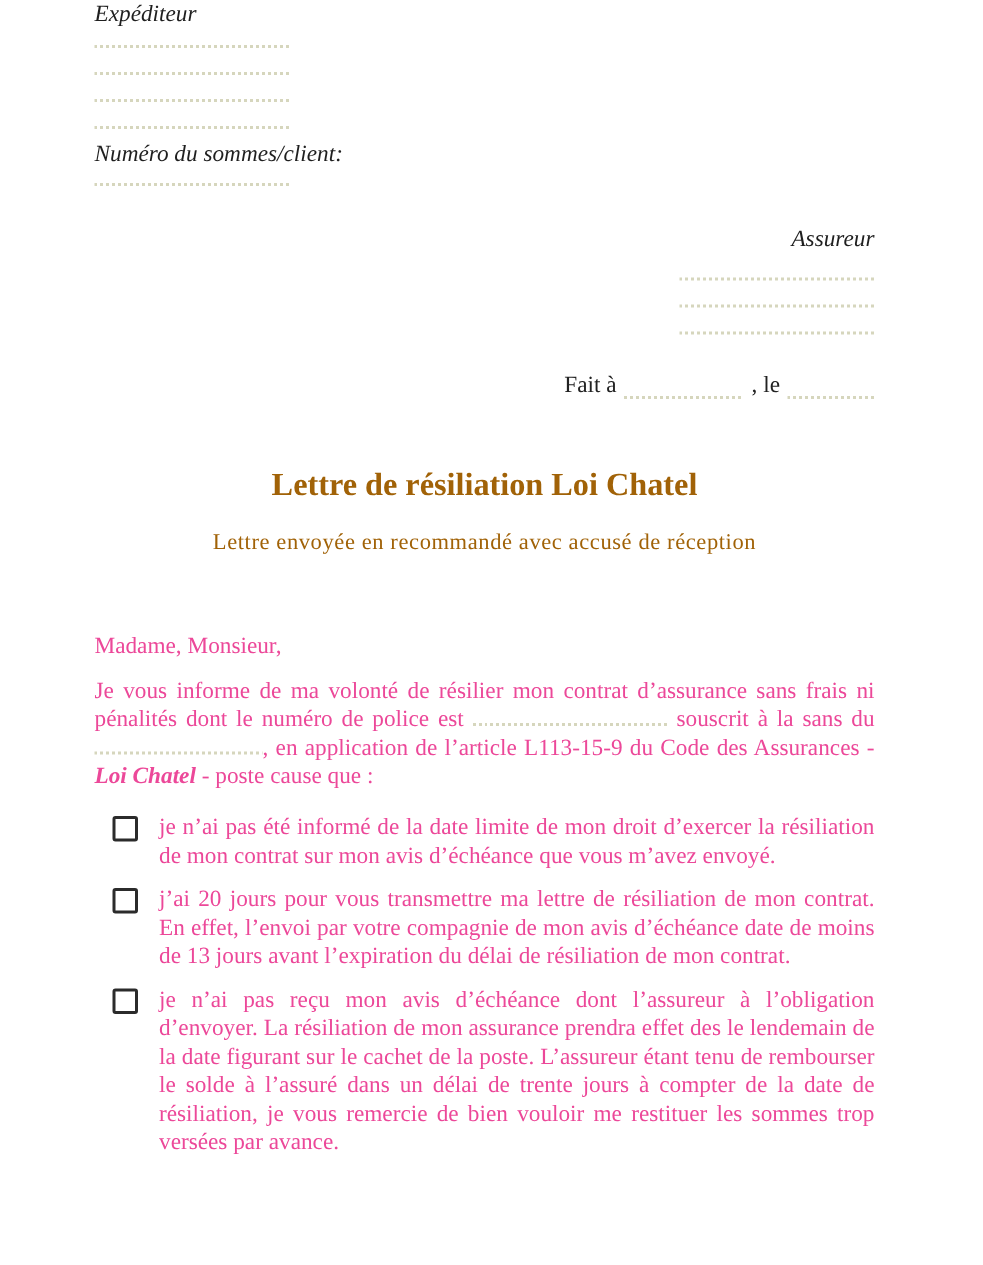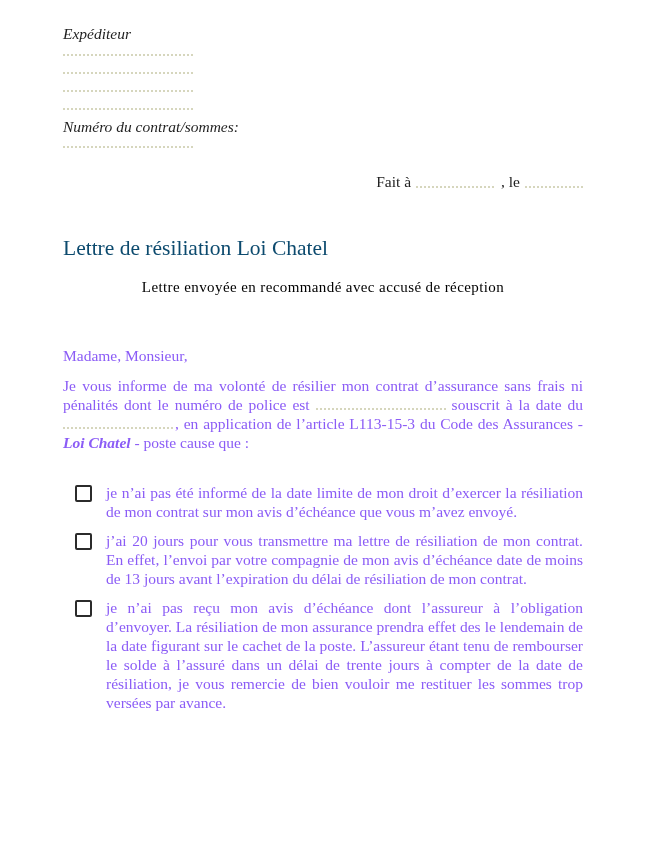--- a/index.html
+++ b/index.html
@@ -1,21 +1,21 @@
 <!DOCTYPE html>
 <html lang="fr"><head>
 <meta charset="utf-8">
 <style>
   html, body { margin: 0; padding: 0; background: #ffffff; }
   .page {
     position: relative;
     width: 655px;
     height: 843px;
     box-sizing: border-box;
-    padding: 24px 72px 0 63px;
+    padding: 0 72px 0 63px;
     background: #ffffff;
     font-family: "Liberation Serif", "DejaVu Serif", serif;
     color: #222222;
     overflow: hidden;
   }
   .label-italic {
     font-style: italic;
     font-size: 15.5px;
     line-height: 19px;
     color: #1f1f1f;
@@ -31,58 +31,59 @@
   .contract-line { margin-top: 10px; }
 
   .insurer { margin-top: 26px; text-align: right; }
   .insurer .dotline { margin-left: auto; margin-top: 16px; }
   .insurer .dotline:first-of-type { margin-top: 10px; }
 
   .place-date {
     margin-top: 24px;
     display: flex;
     justify-content: flex-end;
-    align-items: center;
+    align-items: flex-end;
     gap: 5px;
     font-size: 15.5px;
     line-height: 19px;
   }
   .blank {
     display: inline-block;
     height: 12px;
     vertical-align: baseline;
     background: repeating-linear-gradient(90deg, #d6d6bd 0 2px, transparent 2px 4px) left bottom / 100% 2px no-repeat;
   }
   .w80 { width: 80px; }
   .w58 { width: 58px; }
   .w130 { width: 130px; }
   .w112 { width: 112px; }
 
   .title {
     margin-top: 44px;
+    text-align: center;
     font-size: 21.5px;
-    font-weight: 400;
+    font-weight: 700;
     line-height: 26px;
-    color: #0c4a6e;
+    color: #a16207;
   }
   .subtitle {
     margin-top: 17px;
     text-align: center;
     font-size: 15px;
     letter-spacing: 0.4px;
     line-height: 19px;
-    color: #000000;
+    color: #a16207;
   }
 
-  .body-text { font-size: 15.5px; line-height: 19px; color: #8b5cf6; }
+  .body-text { font-size: 15.5px; line-height: 19px; color: #ec4899; }
   .salutation { margin-top: 49px; }
   .intro { margin-top: 11px; text-align: justify; }
   .bold { font-weight: 700; font-style: italic; }
 
-  .reasons { margin-top: 31px; }
+  .reasons { margin-top: 15px; }
   .reason { display: flex; margin-top: 10px; }
   .reason:first-child { margin-top: 0; }
   .checkbox {
     flex: 0 0 auto;
     width: 13px;
     height: 13px;
     border: 2px solid #2b2b2b;
     border-radius: 2px;
     margin: 2px 14px 0 12px;
     background: #ffffff;
@@ -97,42 +98,48 @@
 <div class="page">
 
   <div class="sender">
     <div class="label-italic">Expéditeur</div>
     <div class="sender-lines">
       <div class="dotline"></div>
       <div class="dotline"></div>
       <div class="dotline"></div>
       <div class="dotline"></div>
     </div>
-    <div class="label-italic contract-label">Numéro du contrat/sommes:</div>
+    <div class="label-italic contract-label">Numéro du sommes/client:</div>
     <div class="dotline contract-line"></div>
   </div>
 
+  <div class="insurer">
+    <div class="label-italic">Assureur</div>
+    <div class="dotline"></div>
+    <div class="dotline"></div>
+    <div class="dotline"></div>
+  </div>
 
   <div class="place-date">
     <span>Fait à</span>
     <span class="blank w80"></span>
     <span>, le</span>
     <span class="blank w58"></span>
   </div>
 
   <div class="title">Lettre de résiliation Loi Chatel</div>
   <div class="subtitle">Lettre envoyée en recommandé avec accusé de réception</div>
 
   <div class="body-text salutation">Madame, Monsieur,</div>
 
   <p class="body-text intro" style="margin:11px 0 0 0;">
     <span>Je vous informe de ma volonté de résilier mon contrat d’assurance sans frais ni pénalités dont le numéro de police est</span>
     <span class="blank w130"></span>
-    <span>souscrit à la date du</span>
-    <span class="blank w112"></span><span>, en application de l’article L113-15-3 du Code des Assurances -</span>
+    <span>souscrit à la sans du</span>
+    <span class="blank w112"></span><span>, en application de l’article L113-15-9 du Code des Assurances -</span>
     <span class="bold">Loi Chatel</span>
     <span>- poste cause que :</span>
   </p>
 
   <div class="reasons">
     <div class="reason">
       <span class="checkbox"></span>
       <div class="body-text reason-text">je n’ai pas été informé de la date limite de mon droit d’exercer la résiliation de mon contrat sur mon avis d’échéance que vous m’avez envoyé.</div>
     </div>
     <div class="reason">

